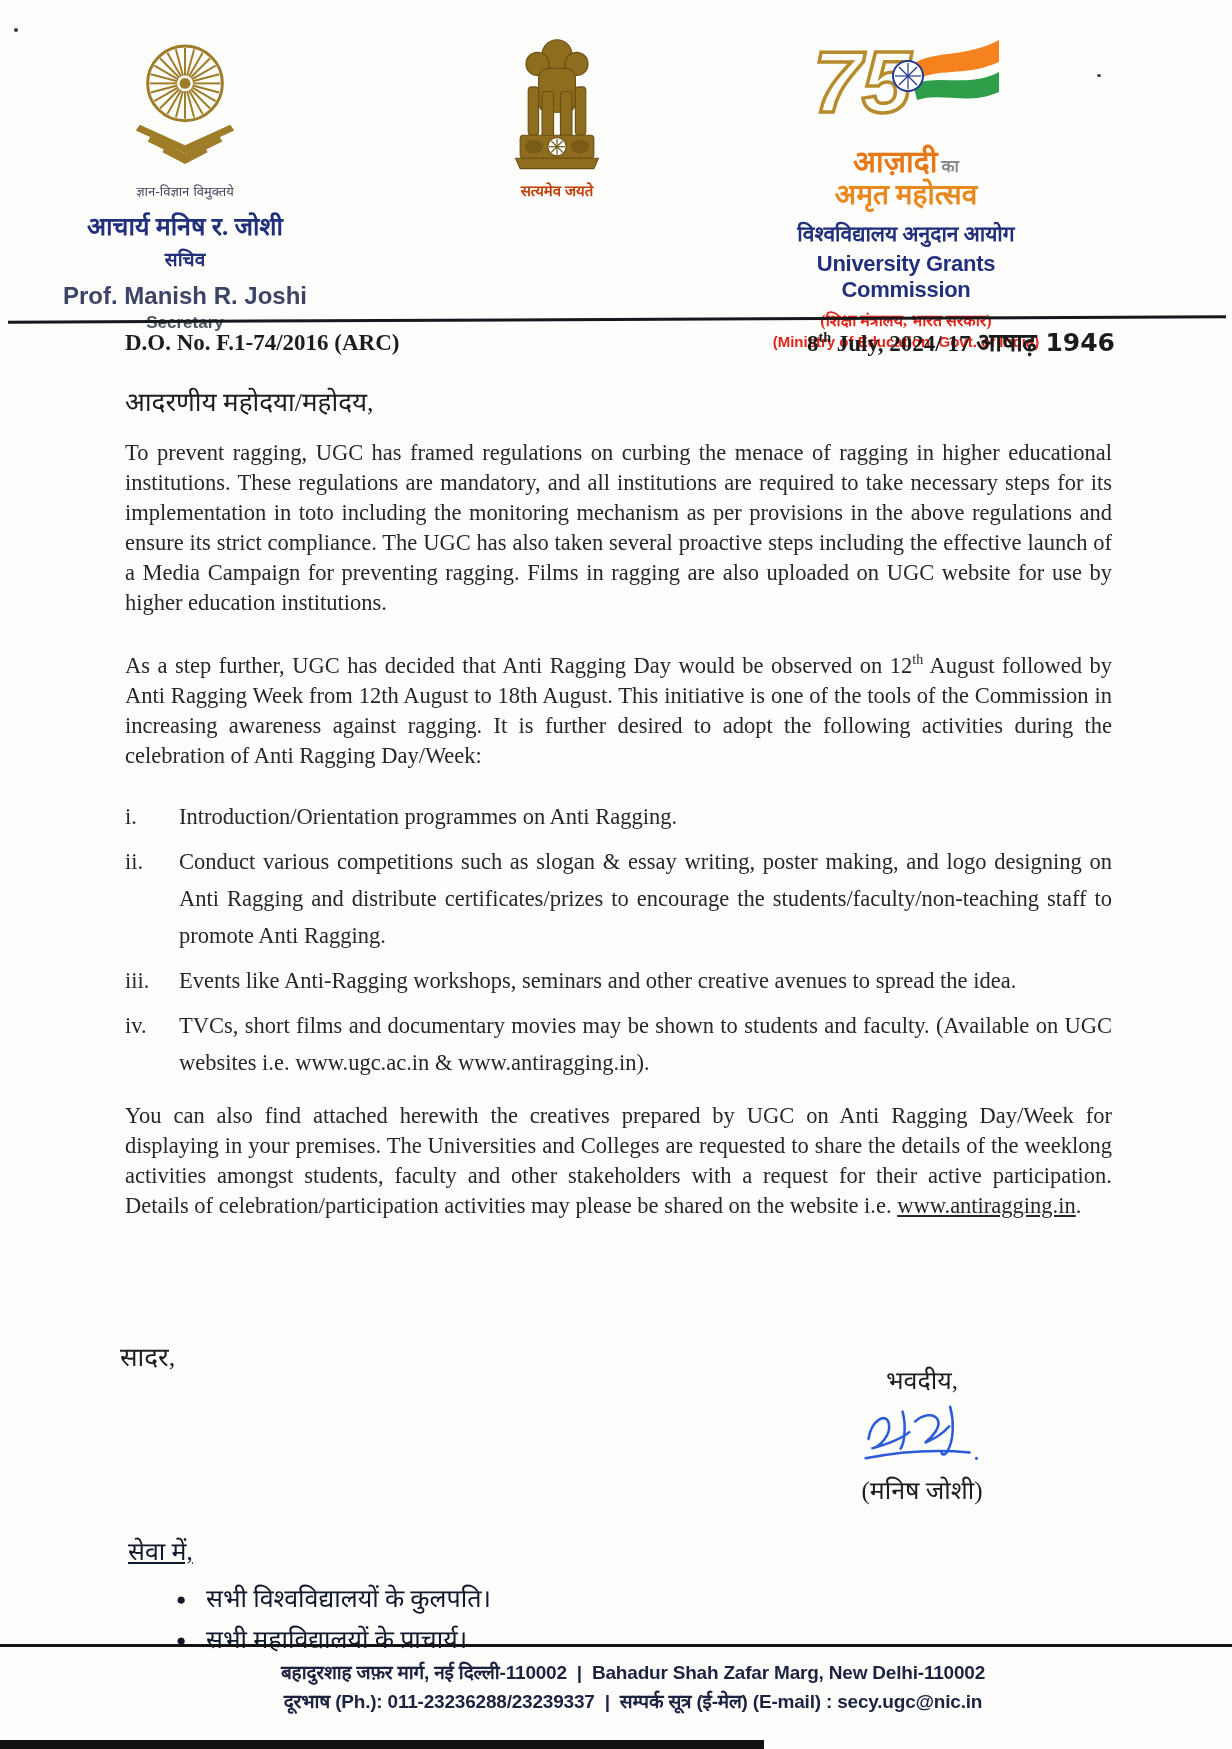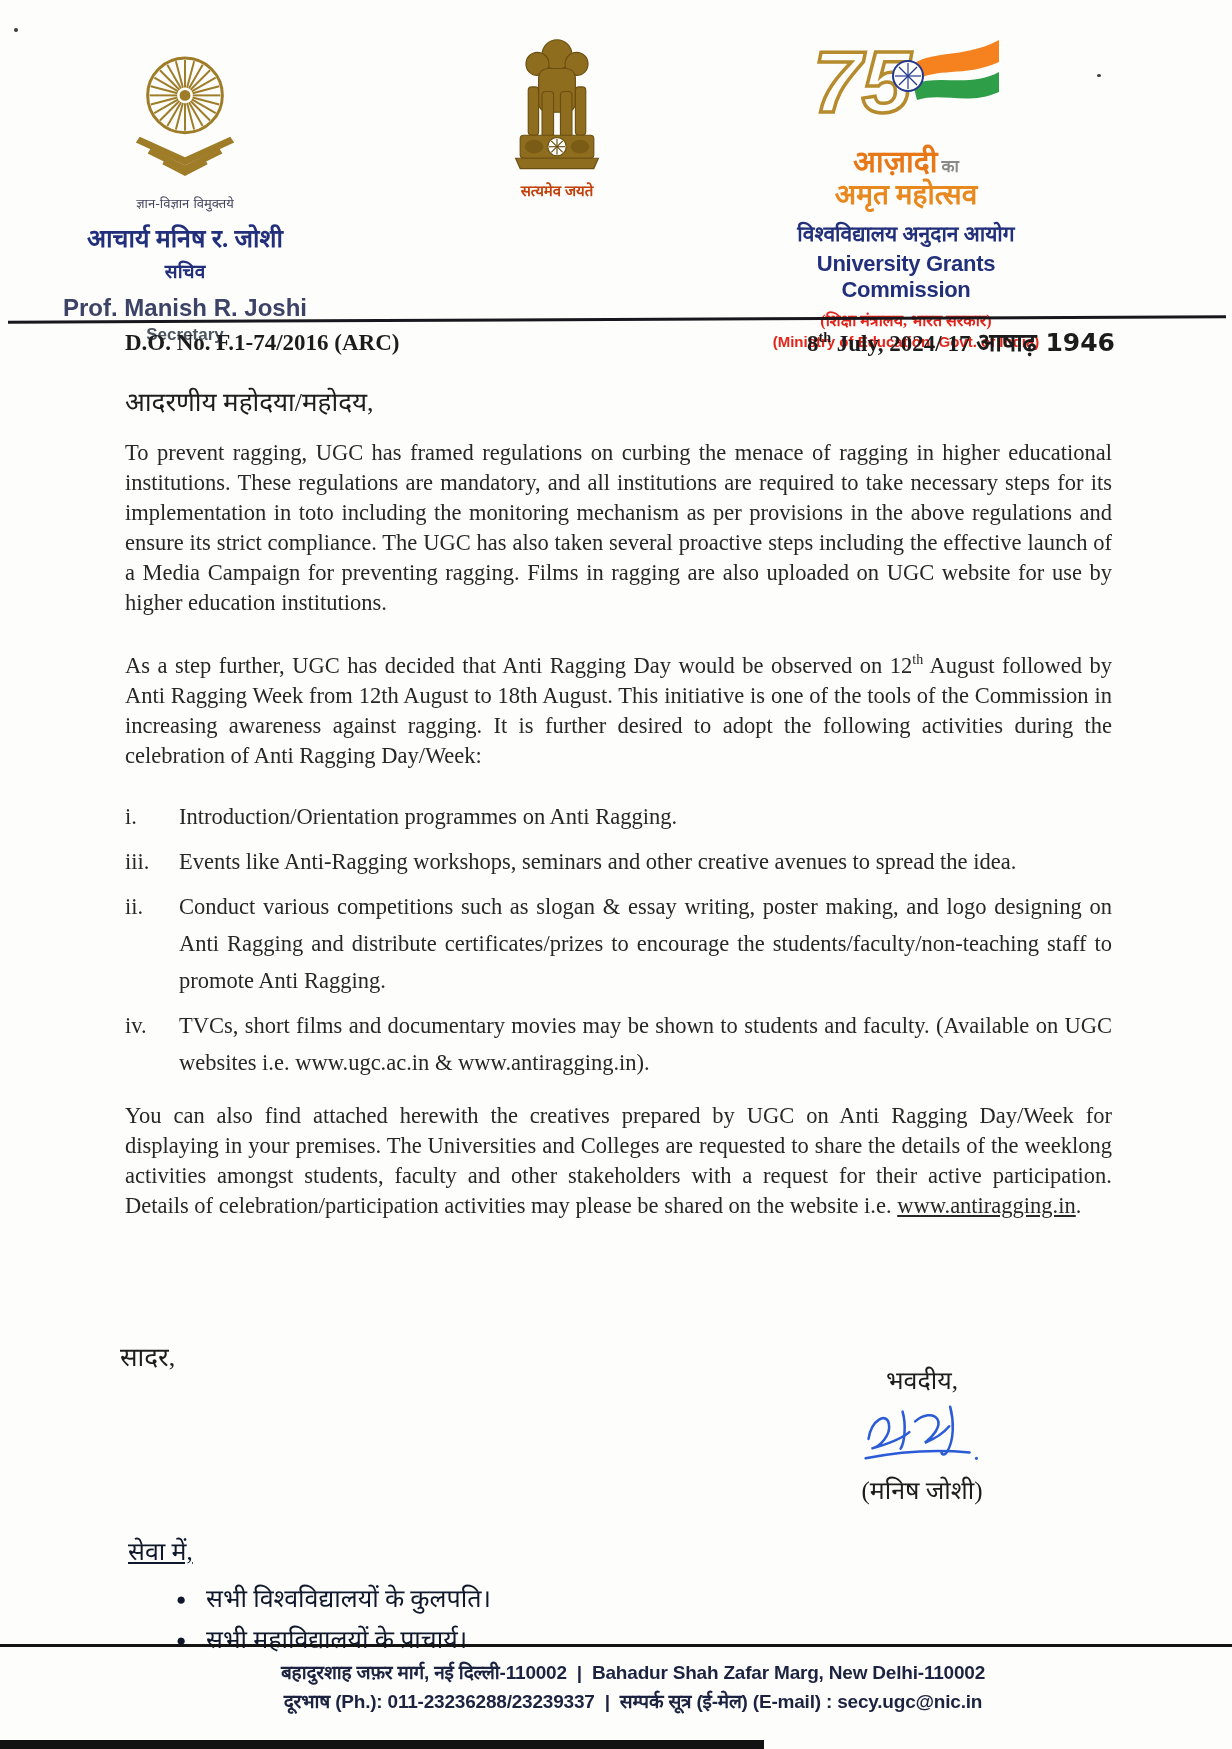--- a/index.html
+++ b/index.html
@@ -5,21 +5,21 @@
   html,body{margin:0;padding:0;}
   .page{
     position:relative;
     width:1232px;height:1749px;
     background:#fdfdfb;
     font-family:"Liberation Serif","DejaVu Serif",serif;
     color:#262626;
     overflow:hidden;
   }
   
-  .lh-left{position:absolute;left:35px;top:48px;width:300px;text-align:center;}
+  .lh-left{position:absolute;left:35px;top:36px;width:300px;text-align:center;}
   .lh-left .motto{font-size:13px;color:#44445e;margin-top:2px;font-family:"DejaVu Sans",sans-serif;}
   .lh-left .name-hi{font-size:25px;font-weight:bold;color:#22307c;margin-top:8px;}
   .lh-left .desig-hi{font-size:19px;font-weight:bold;color:#22307c;margin-top:4px;}
   .lh-left .name-en{font-size:24px;font-weight:bold;color:#3c4366;margin-top:10px;font-family:"Liberation Sans","DejaVu Sans",sans-serif;}
   .lh-left .desig-en{font-size:17px;color:#4a5560;margin-top:3px;font-family:"Liberation Sans","DejaVu Sans",sans-serif;font-weight:bold;}
 
   .lh-center{position:absolute;left:492px;top:34px;width:130px;text-align:center;}
   .lh-center .emblem-motto{font-size:15px;font-weight:bold;color:#c2410c;margin-top:4px;}
 
   .lh-right{position:absolute;left:756px;top:30px;width:300px;text-align:center;}
@@ -194,26 +194,26 @@
     <p class="para">To prevent ragging, UGC has framed regulations on curbing the menace of ragging in higher educational institutions. These regulations are mandatory, and all institutions are required to take necessary steps for its implementation in toto including the monitoring mechanism as per provisions in the above regulations and ensure its strict compliance. The UGC has also taken several proactive steps including the effective launch of a Media Campaign for preventing ragging. Films in ragging are also uploaded on UGC website for use by higher education institutions.</p>
 
     <p class="para"><span>As a step further, UGC has decided that Anti Ragging Day would be observed on 12</span><sup class="sp">th</sup><span> August followed by Anti Ragging Week from 12th August to 18th August. This initiative is one of the tools of the Commission in increasing awareness against ragging. It is further desired to adopt the following activities during the celebration of Anti Ragging Day/Week:</span></p>
 
     <div class="list">
       <div class="li">
         <span class="li-m">i.</span>
         <span class="li-t">Introduction/Orientation programmes on Anti Ragging.</span>
       </div>
       <div class="li">
+        <span class="li-m">ii.</span>
+        <span class="li-t">Conduct various competitions such as slogan &amp; essay writing, poster making, and logo designing on Anti Ragging and distribute certificates/prizes to encourage the students/faculty/non-teaching staff to promote Anti Ragging.</span>
+      </div>
+      <div class="li">
         <span class="li-m">iii.</span>
         <span class="li-t">Events like Anti-Ragging workshops, seminars and other creative avenues to spread the idea.</span>
-      </div>
-      <div class="li">
-        <span class="li-m">ii.</span>
-        <span class="li-t">Conduct various competitions such as slogan &amp; essay writing, poster making, and logo designing on Anti Ragging and distribute certificates/prizes to encourage the students/faculty/non-teaching staff to promote Anti Ragging.</span>
       </div>
       <div class="li">
         <span class="li-m">iv.</span>
         <span class="li-t">TVCs, short films and documentary movies may be shown to students and faculty. (Available on UGC websites i.e. www.ugc.ac.in &amp; www.antiragging.in).</span>
       </div>
     </div>
 
     <p class="para"><span>You can also find attached herewith the creatives prepared by UGC on Anti Ragging Day/Week for displaying in your premises. The Universities and Colleges are requested to share the details of the weeklong activities amongst students, faculty and other stakeholders with a request for their active participation. Details of celebration/participation activities may please be shared on the website i.e. </span><span class="u">www.antiragging.in</span><span>.</span></p>
   </div>
 

